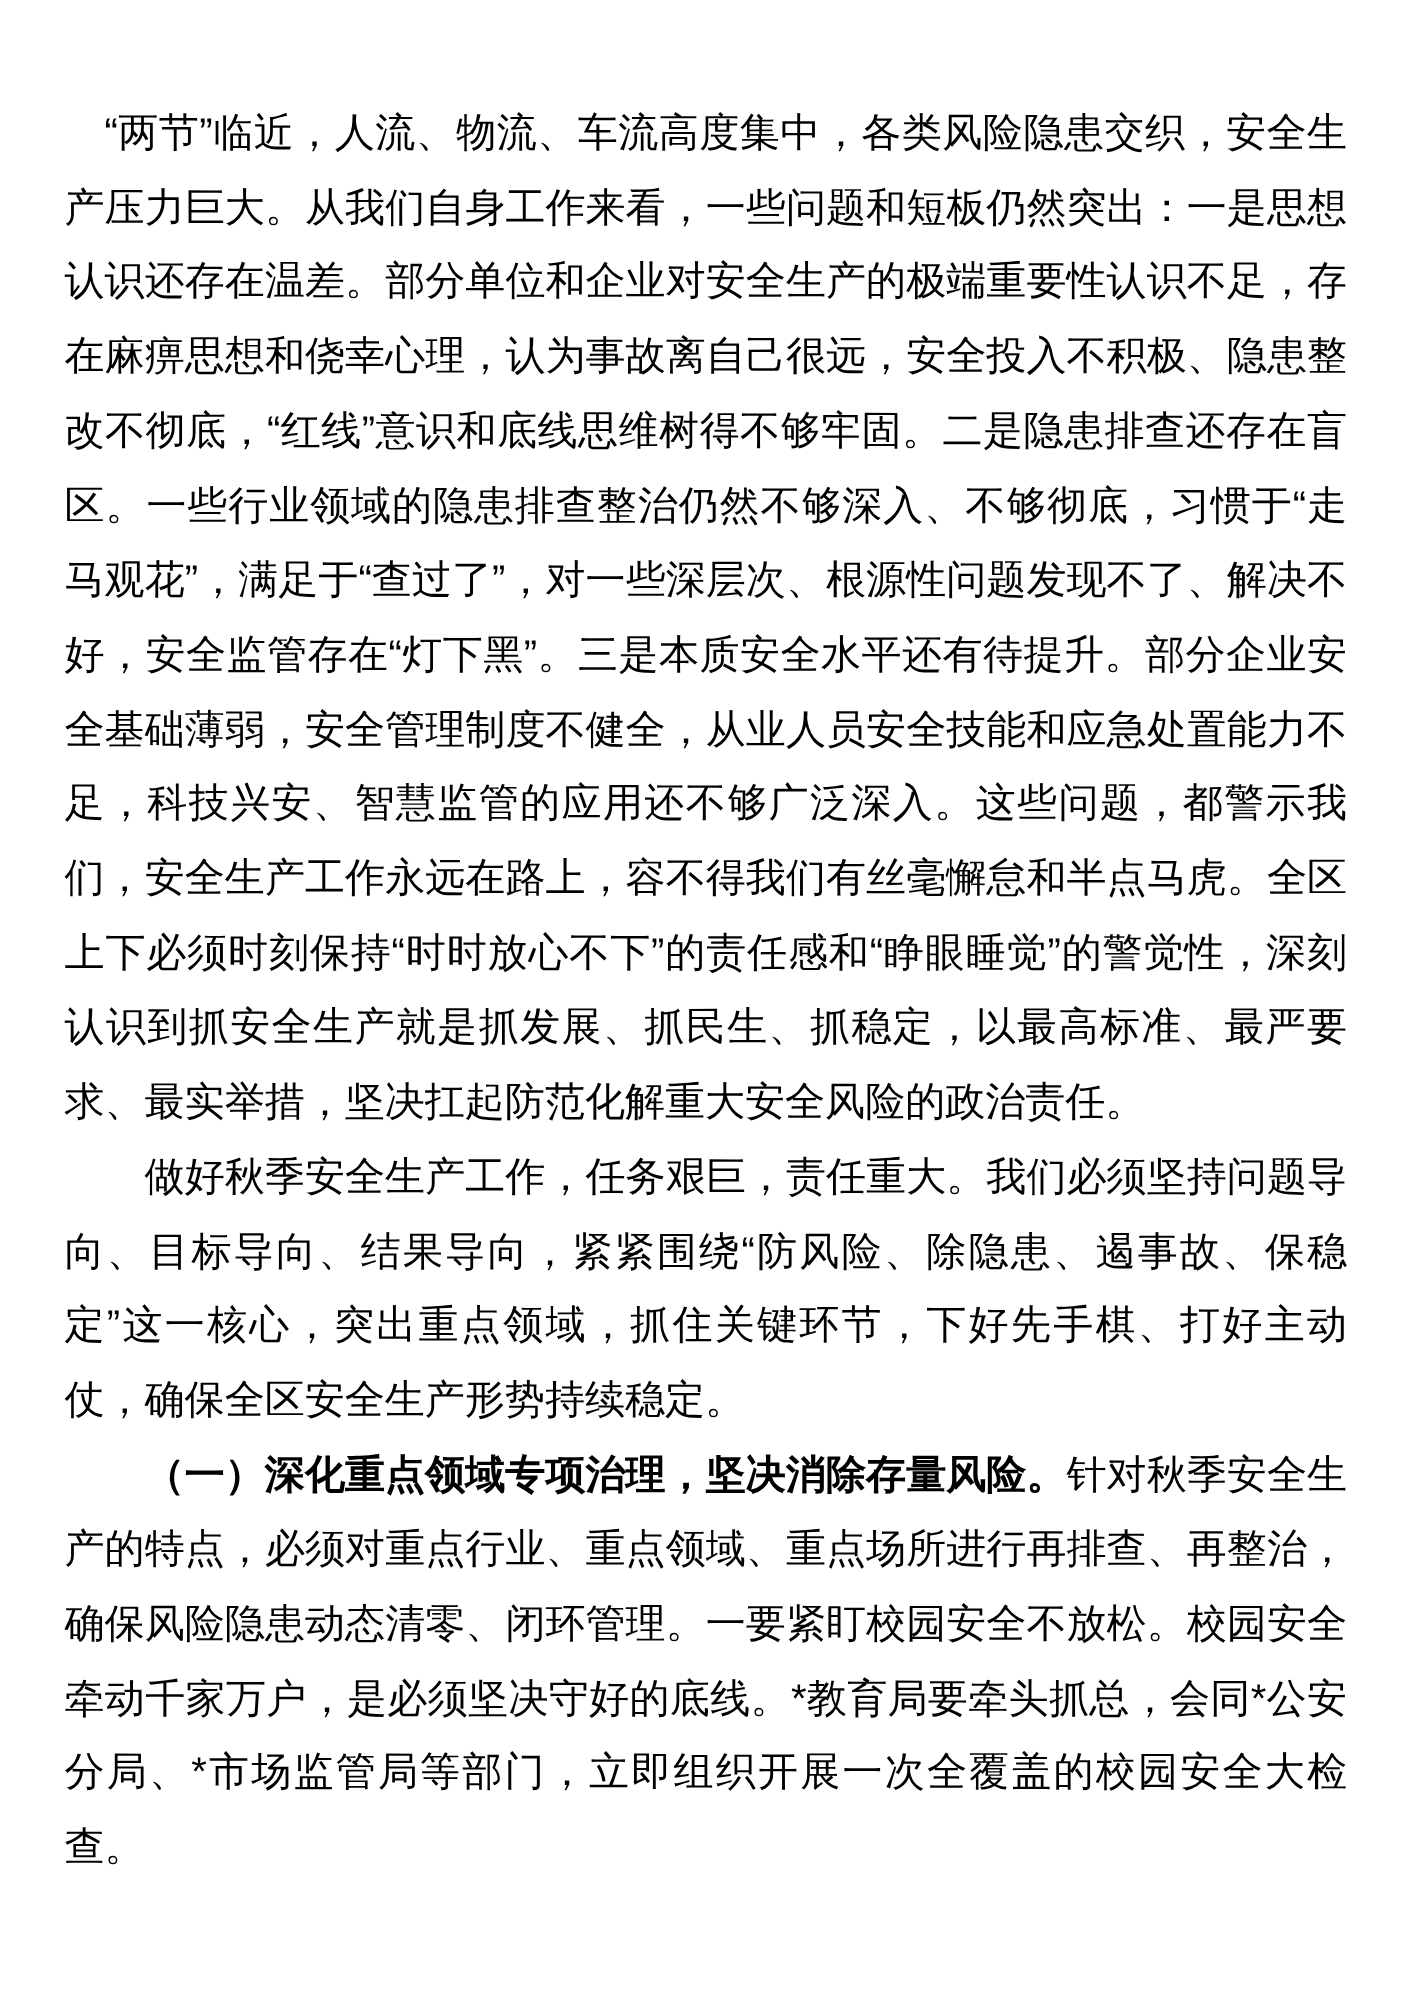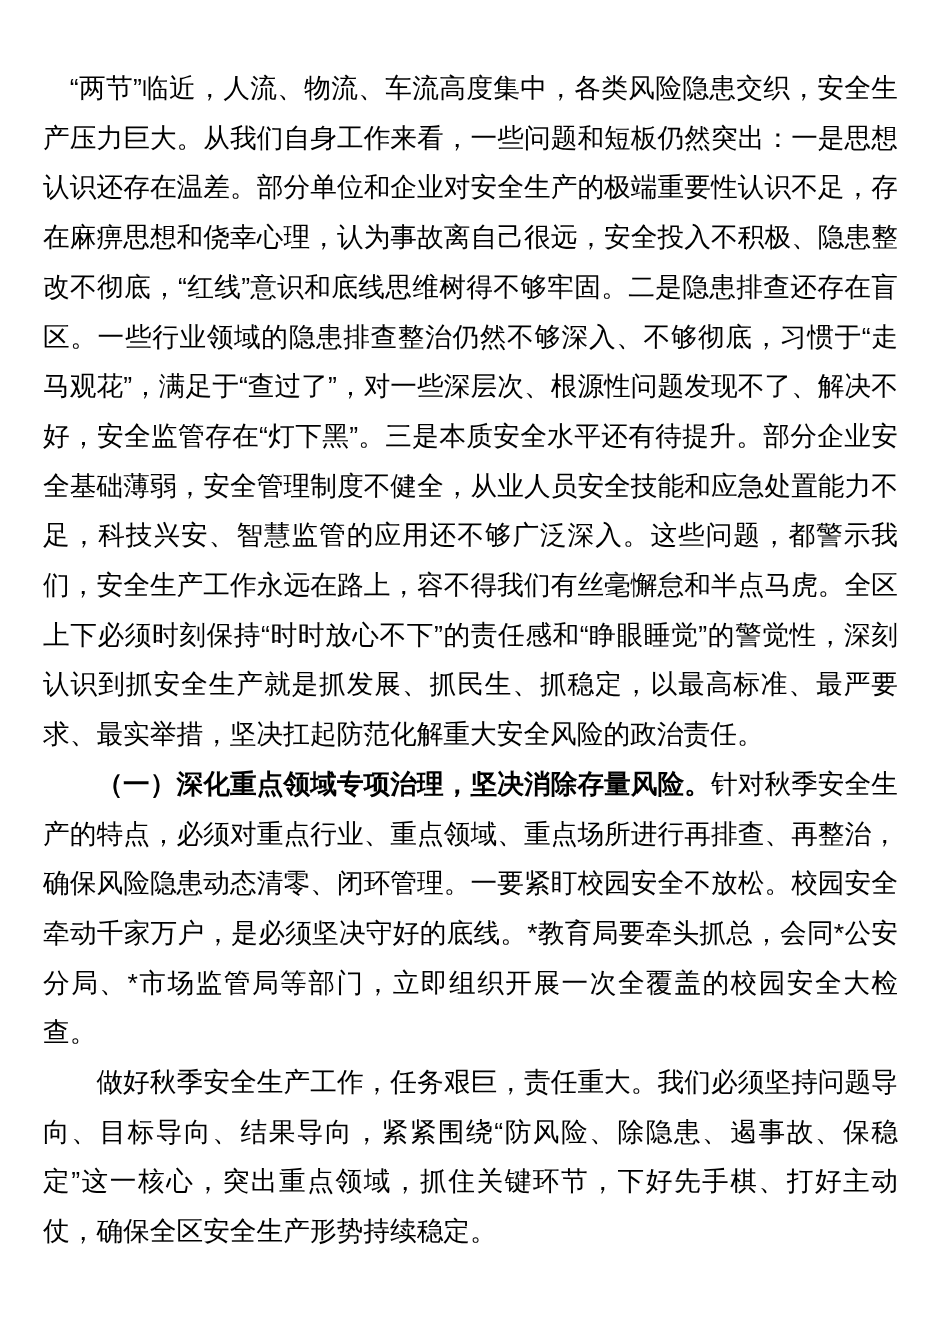--- a/index.html
+++ b/index.html
@@ -37,16 +37,16 @@
   .para .run-bold { font-weight: 700; }
   .para .run-normal { font-weight: 400; }
   .para.heading { font-weight: 700; }
 </style>
 </head>
 <body>
 
 <main class="page">
   <div id="doc-content">
       <p class="para indent-1"><span class="run-normal">“两节”临近，人流、物流、车流高度集中，各类风险隐患交织，安全生产压力巨大。从我们自身工作来看，一些问题和短板仍然突出：一是思想认识还存在温差。部分单位和企业对安全生产的极端重要性认识不足，存在麻痹思想和侥幸心理，认为事故离自己很远，安全投入不积极、隐患整改不彻底，“红线”意识和底线思维树得不够牢固。二是隐患排查还存在盲区。一些行业领域的隐患排查整治仍然不够深入、不够彻底，习惯于“走马观花”，满足于“查过了”，对一些深层次、根源性问题发现不了、解决不好，安全监管存在“灯下黑”。三是本质安全水平还有待提升。部分企业安全基础薄弱，安全管理制度不健全，从业人员安全技能和应急处置能力不足，科技兴安、智慧监管的应用还不够广泛深入。这些问题，都警示我们，安全生产工作永远在路上，容不得我们有丝毫懈怠和半点马虎。全区上下必须时刻保持“时时放心不下”的责任感和“睁眼睡觉”的警觉性，深刻认识到抓安全生产就是抓发展、抓民生、抓稳定，以最高标准、最严要求、最实举措，坚决扛起防范化解重大安全风险的政治责任。</span></p>
+      <p class="para indent-2"><span class="run-normal">做好秋季安全生产工作，任务艰巨，责任重大。我们必须坚持问题导向、目标导向、结果导向，紧紧围绕“防风险、除隐患、遏事故、保稳定”这一核心，突出重点领域，抓住关键环节，下好先手棋、打好主动仗，确保全区安全生产形势持续稳定。</span></p>
       <p class="para indent-2"><span class="run-bold">（一）深化重点领域专项治理，坚决消除存量风险。</span><span class="run-normal">针对秋季安全生产的特点，必须对重点行业、重点领域、重点场所进行再排查、再整治，确保风险隐患动态清零、闭环管理。一要紧盯校园安全不放松。校园安全牵动千家万户，是必须坚决守好的底线。*教育局要牵头抓总，会同*公安分局、*市场监管局等部门，立即组织开展一次全覆盖的校园安全大检查。</span></p>
-      <p class="para indent-2"><span class="run-normal">做好秋季安全生产工作，任务艰巨，责任重大。我们必须坚持问题导向、目标导向、结果导向，紧紧围绕“防风险、除隐患、遏事故、保稳定”这一核心，突出重点领域，抓住关键环节，下好先手棋、打好主动仗，确保全区安全生产形势持续稳定。</span></p>
     </div>
 </main>
 
 </body></html>

